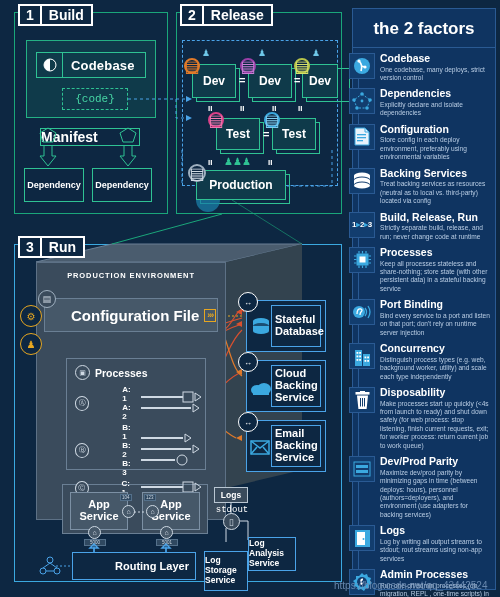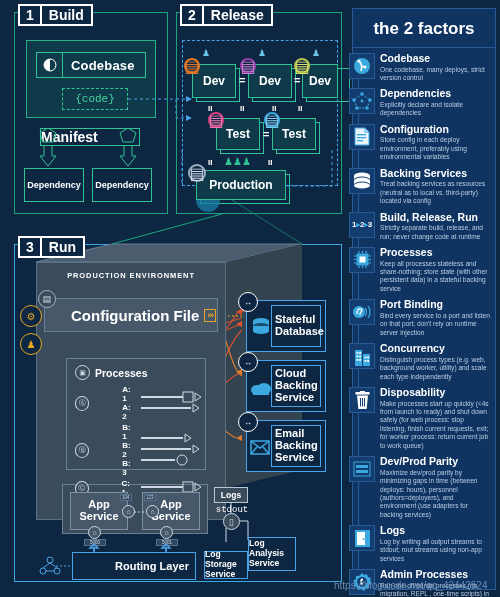--- a/index.html
+++ b/index.html
@@ -189,21 +189,21 @@
     color: #ffffff; font-weight: bold; font-size: 11px;
     display: flex; align-items: center; justify-content: center;
   }
   .svc-blue {
     border: 1px solid #4aa3e8; background: #0d2742;
     color: #ffffff; font-weight: bold; font-size: 8.5px;
     display: flex; align-items: center; justify-content: center;
     text-align: left; line-height: 1.15; margin-top: 9px;
   }
   #log-analysis { left: 248px; top: 528px; width: 48px; height: 34px; }
-  #log-storage  { left: 204px; top: 542px; width: 44px; height: 28px; }
+  #log-storage  { left: 204px; top: 542px; width: 44px; height: 40px; }
 
   .backing-card {
     left: 246px; width: 80px; height: 52px;
     border: 1px solid #4aa3e8; background: #0d2742;
   }
   .backing-card .bc-text {
     position: absolute; left: 28px; top: 0; right: 2px; bottom: 0;
     color: #ffffff; font-weight: bold; font-size: 11px;
     display: flex; align-items: center; line-height: 1.08;
   }

